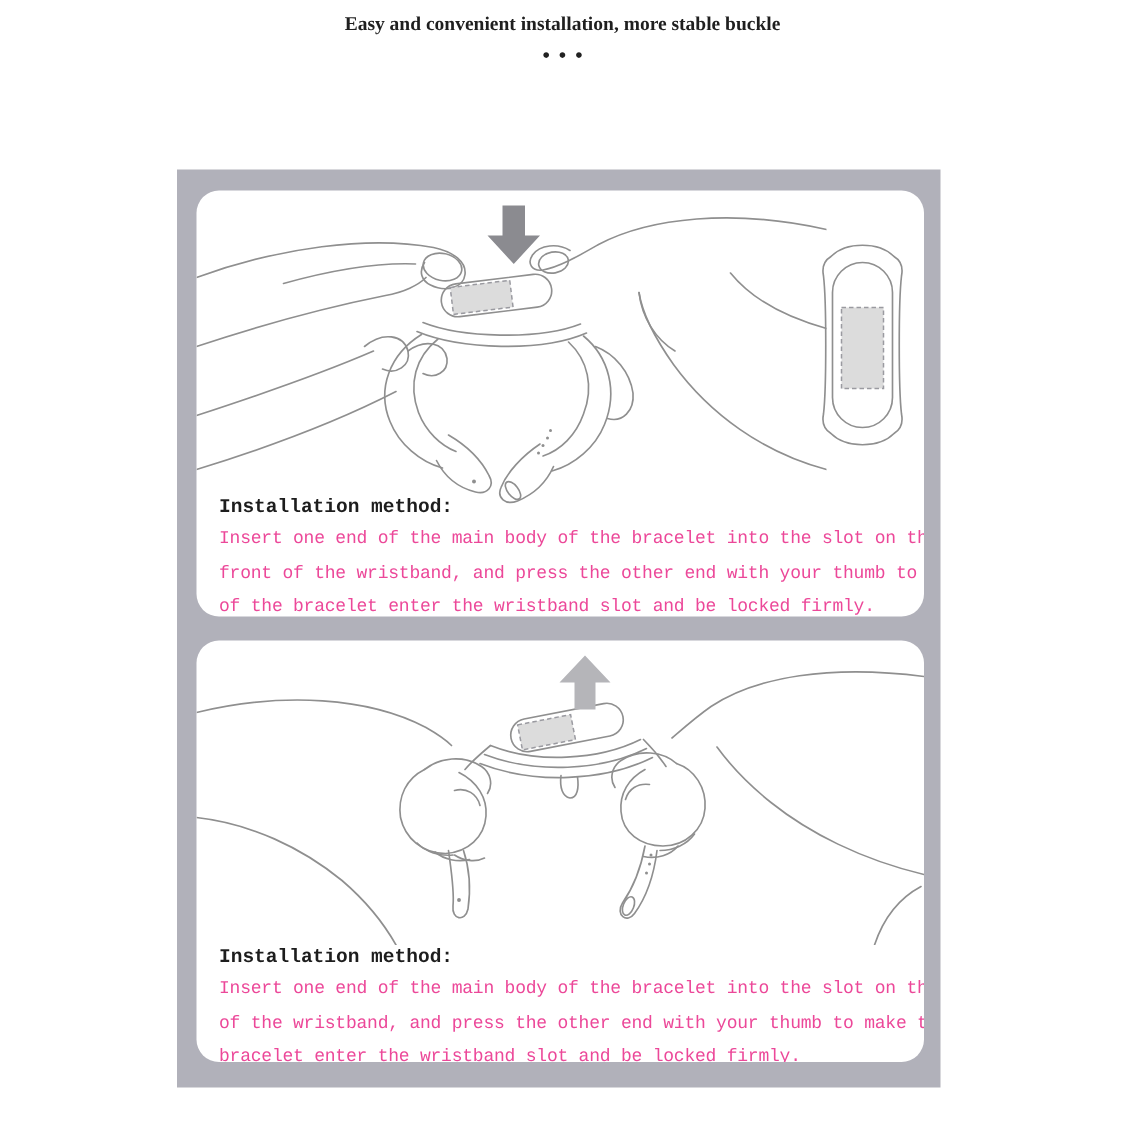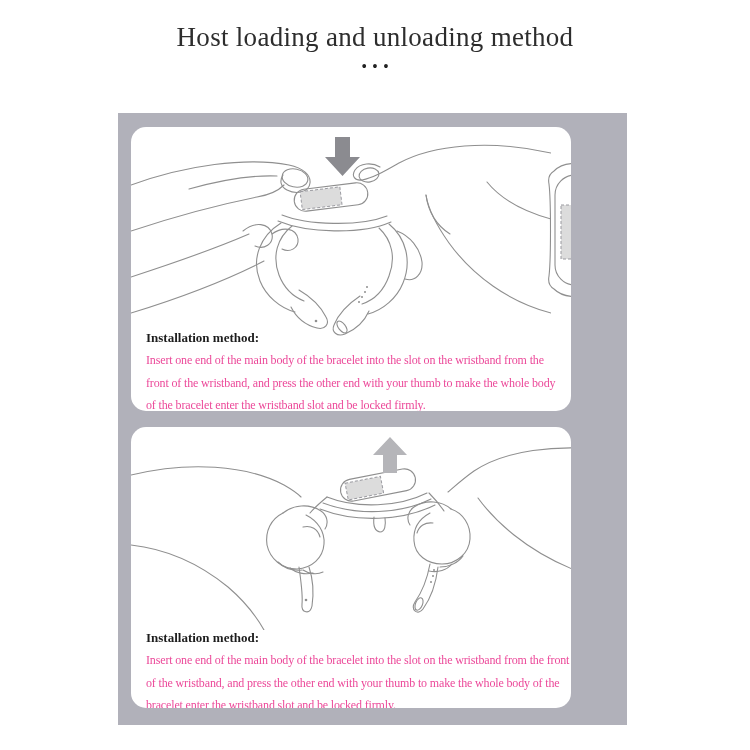--- a/index.html
+++ b/index.html
@@ -7,21 +7,21 @@
   .canvas{position:relative;width:750px;height:750px;overflow:hidden;background:#ffffff;}
 
   
   .hdr{position:absolute;top:0;left:0;width:750px;text-align:center;}
   .hdr h1{margin:22px 0 0;font-size:27px;font-weight:400;color:var(--text,#2d2d2d);letter-spacing:.3px;}
   .hdr .sub{margin:8px 0 0;font-size:13px;font-weight:700;color:#1f1f1f;}
   .hdr .dots{margin:6px 0 0;font-size:14px;font-weight:700;color:#222;letter-spacing:6px;text-indent:6px;}
 
   
   .gray-wrap{position:absolute;left:118px;top:113px;width:509px;height:612px;background:var(--bg-gray,#b1b1ba);}
-  .panel{position:absolute;left:13px;width:440px;background:var(--panel,#ffffff);border-radius:15px;overflow:hidden;}
+  .panel{position:absolute;left:13px;width:485px;background:var(--panel,#ffffff);border-radius:15px;overflow:hidden;font-family:Liberation Mono, monospace;}
   .panel.p1{top:14px;height:284px;}
   .panel.p2{top:314px;height:281px;}
 
   .panel-text{position:absolute;left:15px;right:6px;top:203px;color:#2a2a2a;}
   .panel-text h2{margin:0 0 3px;font-size:13px;font-weight:700;color:#1d1d1d;}
   .panel-text p{margin:0;font-size:12px;line-height:22.5px;letter-spacing:-0.15px;white-space:pre;color:#ec4899;}
 
   
   .illus{position:absolute;}
   .line path,.line rect,.line ellipse{fill:none;stroke:var(--line-art,#8f8f8f);stroke-width:1.1;stroke-linecap:round;stroke-linejoin:round;}
@@ -29,21 +29,21 @@
   .slot{fill:var(--slot-fill,#dcdcdc);stroke:#9a9aa0;stroke-width:1;stroke-dasharray:3 2;}
   .arrow-down{fill:var(--arrow-down,#8b8b90);}
   .arrow-up{fill:var(--arrow-up,#b5b5b9);}
 </style>
 </head>
 <body>
 
 <div class="canvas">
 
   <div class="hdr">
-    <h1>Host loading and unloading method</h1>
+    <p class="sub">Easy and convenient installation, more stable buckle</p>
     <div class="dots">•••</div>
   </div>
 
   <div class="gray-wrap">
 
     <section class="panel p1">
 
       <svg class="illus" viewBox="0 0 420 205" style="left:0;top:8px;width:420px;height:205px">
         <g class="line">
 

